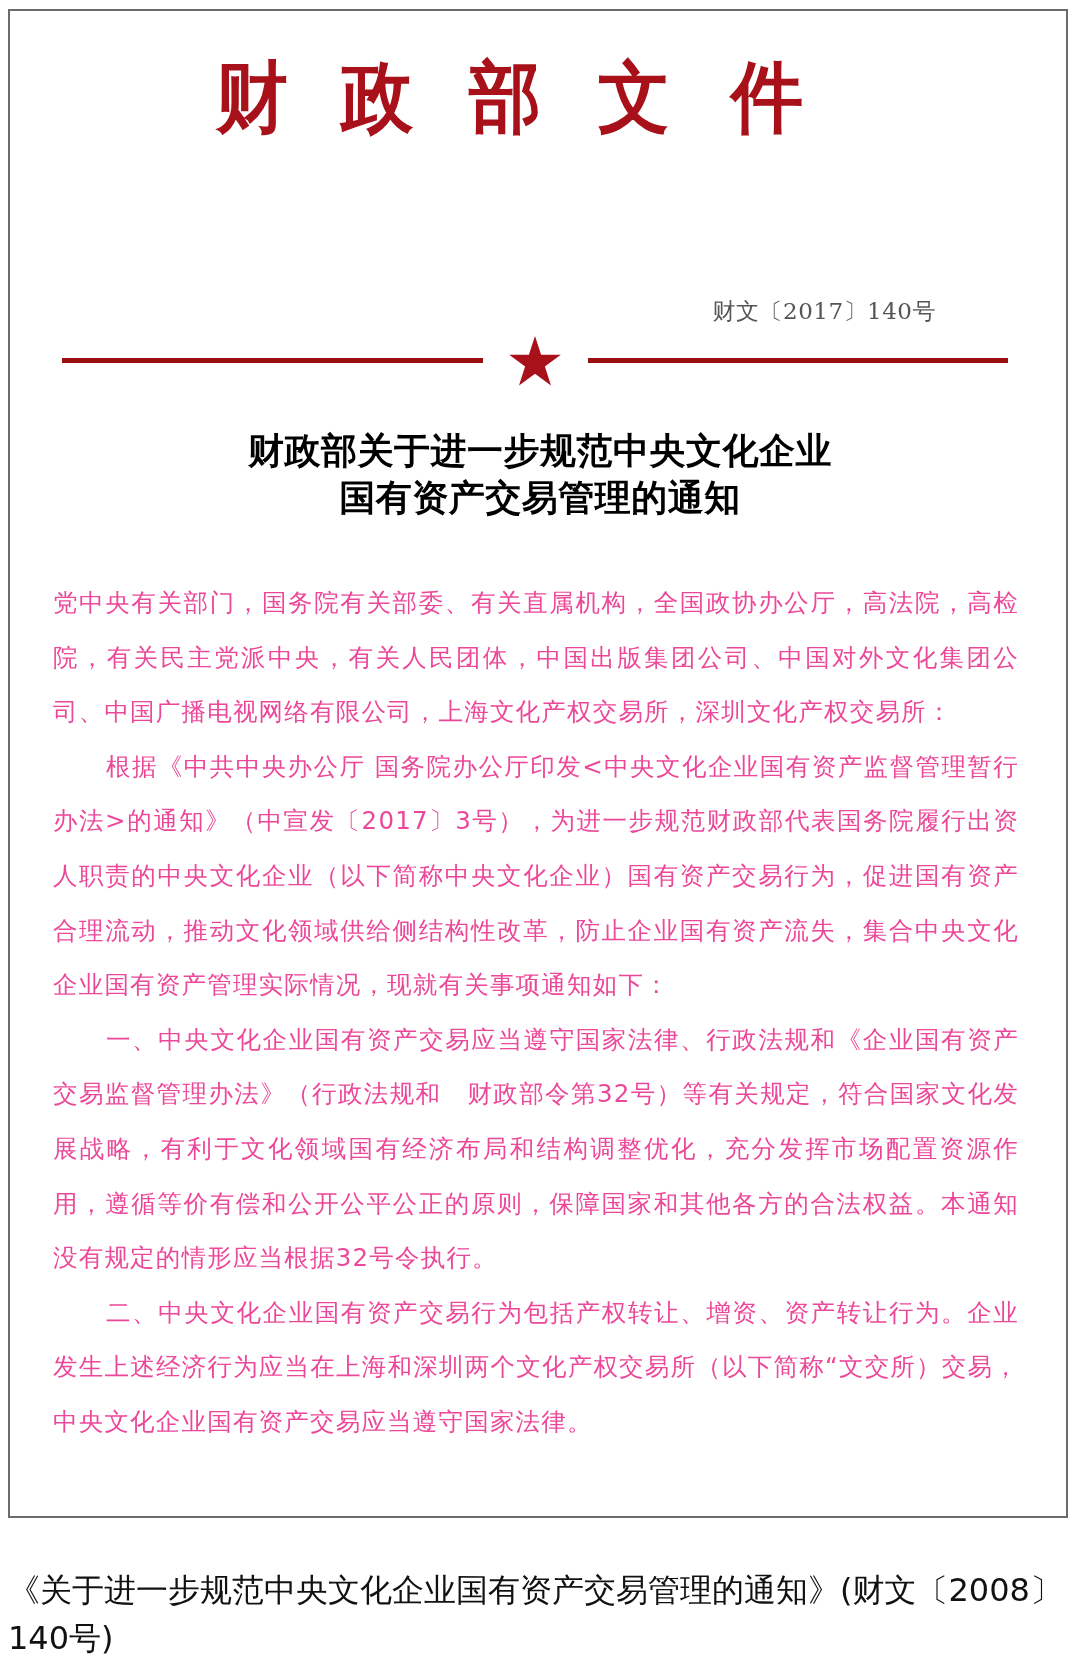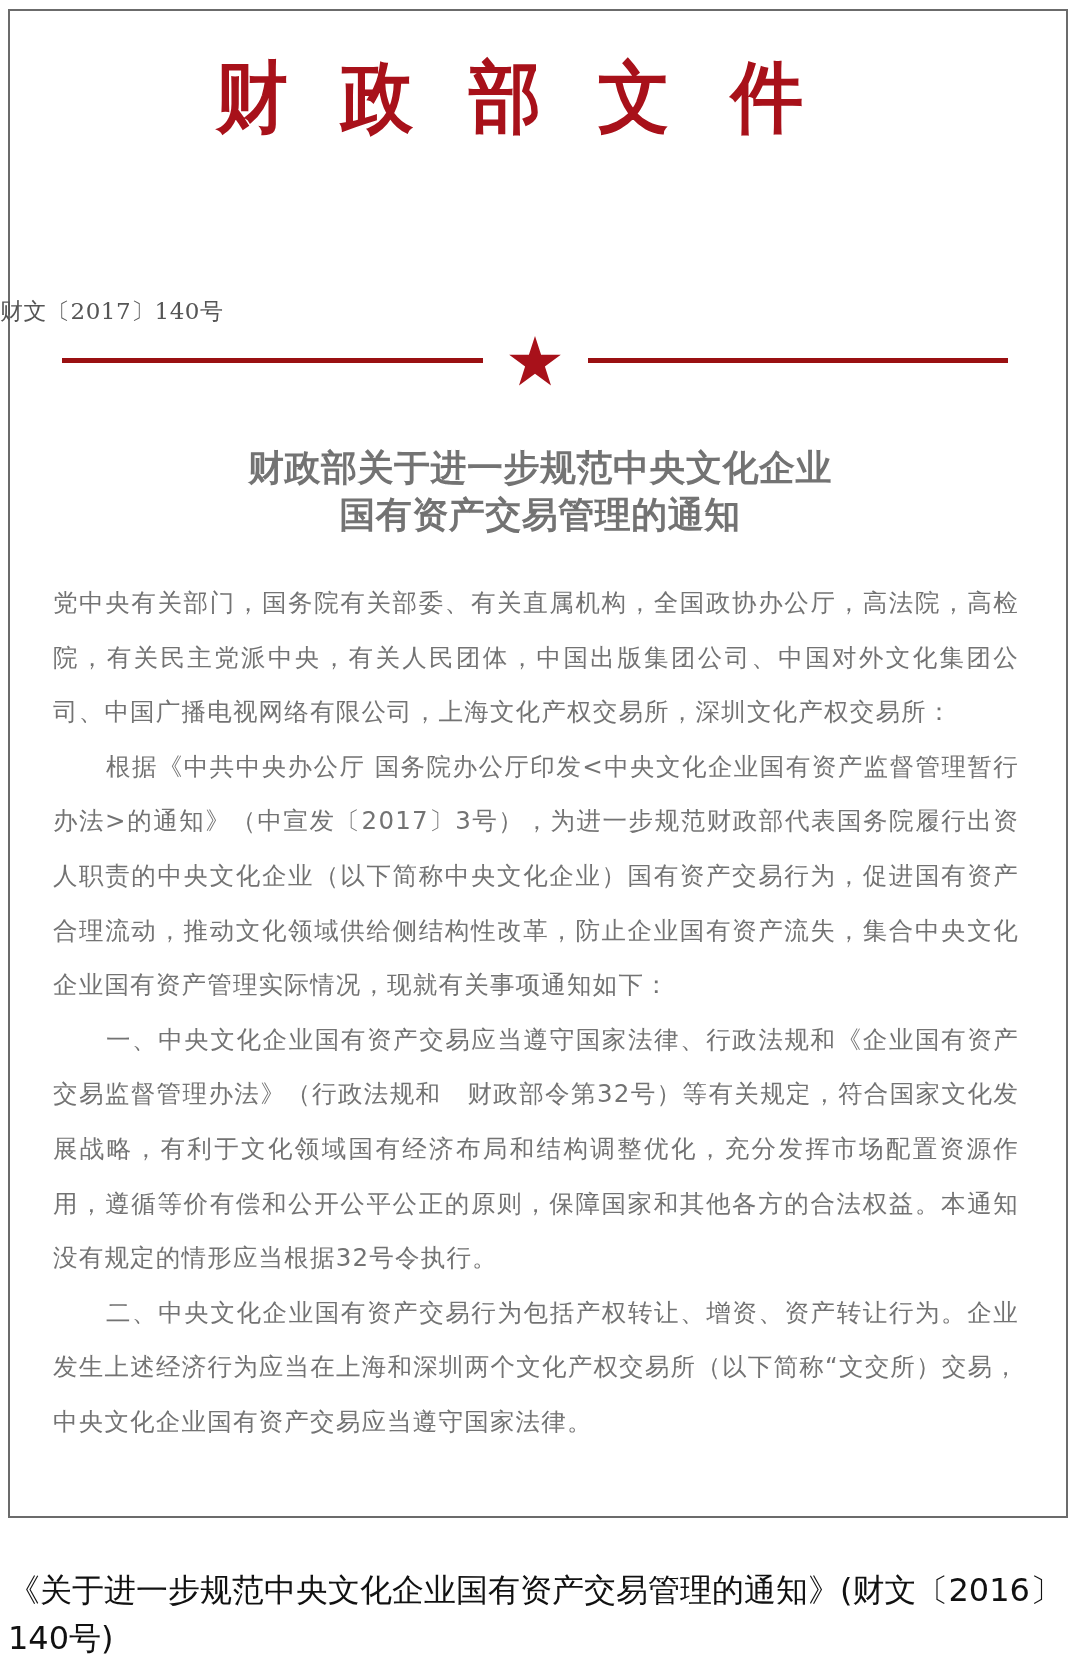--- a/index.html
+++ b/index.html
@@ -41,21 +41,21 @@
       color: #a8111a;
       width: 80px;
       text-align: center;
       transform: scaleY(1.08);
     }
     .doc-number {
       position: absolute;
       top: 296px;
       left: 0;
       width: 936px;
-      text-align: left;
+      text-align: right;
       font-family: "DejaVu Serif", "Liberation Serif", serif;
       font-size: 23px;
       color: #555555;
       letter-spacing: 0.5px;
     }
     .rule {
       position: absolute;
       height: 5px;
       background: #9a1012;
       top: 358px;
@@ -64,41 +64,41 @@
     .rule-right { left: 588px; width: 420px; }
     .star {
       position: absolute;
       left: 509px;
       top: 336px;
       width: 52px;
       height: 50px;
     }
     .title {
       position: absolute;
-      top: 444px;
+      top: 427px;
       left: 0;
       width: 1080px;
       text-align: center;
       font-family: "DejaVu Serif", "Liberation Serif", serif;
       font-weight: bold;
       font-size: 36px;
       line-height: 47px;
-      color: #737373;
+      color: #000000;
       letter-spacing: 0.5px;
     }
     .title div { white-space: nowrap; }
     .body-text {
       position: absolute;
       top: 576px;
       left: 53px;
       width: 966px;
       font-family: "DejaVu Sans", "Liberation Sans", sans-serif;
       font-size: 24.5px;
       line-height: 54.6px;
-      color: #737373;
+      color: #ec4899;
       text-align: justify;
       letter-spacing: 1.2px;
     }
     .body-text p {
       margin: 0;
       padding: 0;
     }
     .body-text p.indent {
       text-indent: 53px;
     }
@@ -140,13 +140,13 @@
   <div>国有资产交易管理的通知</div>
 </div>
 
 <div class="body-text">
   <p>党中央有关部门，国务院有关部委、有关直属机构，全国政协办公厅，高法院，高检院，有关民主党派中央，有关人民团体，中国出版集团公司、中国对外文化集团公司、中国广播电视网络有限公司，上海文化产权交易所，深圳文化产权交易所：</p>
   <p class="indent">根据《中共中央办公厅 国务院办公厅印发&lt;中央文化企业国有资产监督管理暂行办法&gt;的通知》（中宣发〔2017〕3号），为进一步规范财政部代表国务院履行出资人职责的中央文化企业（以下简称中央文化企业）国有资产交易行为，促进国有资产合理流动，推动文化领域供给侧结构性改革，防止企业国有资产流失，集合中央文化企业国有资产管理实际情况，现就有关事项通知如下：</p>
   <p class="indent">一、中央文化企业国有资产交易应当遵守国家法律、行政法规和《企业国有资产交易监督管理办法》（行政法规和　财政部令第32号）等有关规定，符合国家文化发展战略，有利于文化领域国有经济布局和结构调整优化，充分发挥市场配置资源作用，遵循等价有偿和公开公平公正的原则，保障国家和其他各方的合法权益。本通知没有规定的情形应当根据32号令执行。</p>
   <p class="indent">二、中央文化企业国有资产交易行为包括产权转让、增资、资产转让行为。企业发生上述经济行为应当在上海和深圳两个文化产权交易所（以下简称“文交所）交易，中央文化企业国有资产交易应当遵守国家法律。</p>
 </div>
 
-<div class="caption">《关于进一步规范中央文化企业国有资产交易管理的通知》(财文〔2016〕140号)</div>
+<div class="caption">《关于进一步规范中央文化企业国有资产交易管理的通知》(财文〔2008〕140号)</div>
 
 </body></html>

